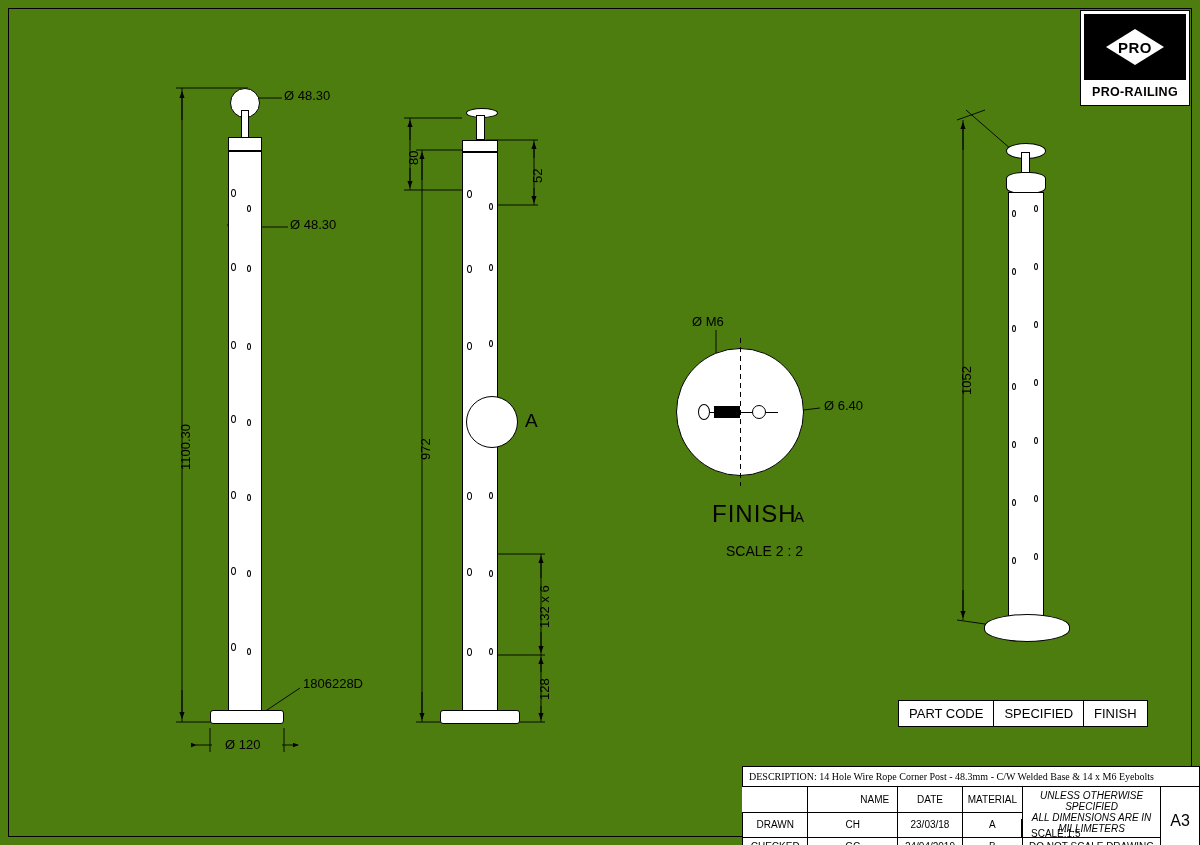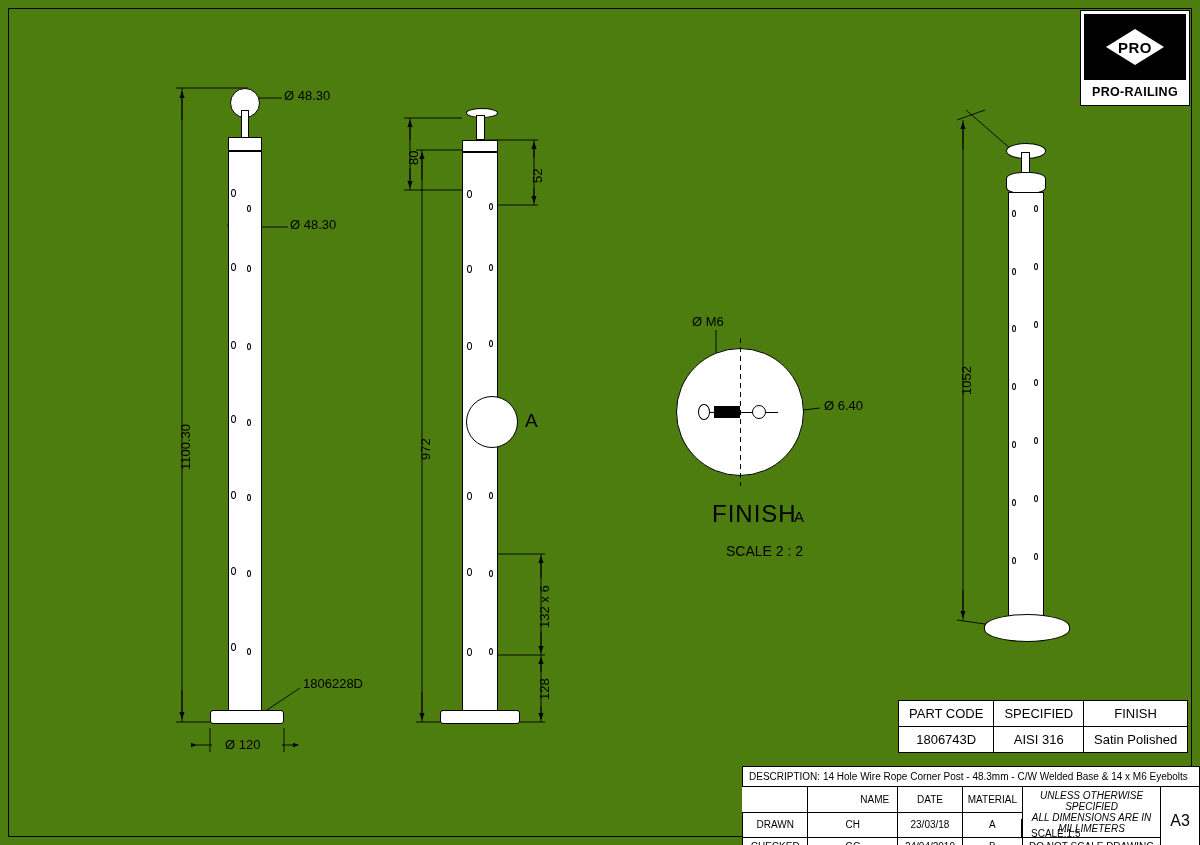--- a/index.html
+++ b/index.html
@@ -264,32 +264,27 @@
     <div class="lbl rot" style="left:959px;top:395px;transform:rotate(-90deg);">1052</div>
   </div>
 
   <table id="part-table">
     <tbody>
         <tr>
       <td>PART CODE</td>
       <td>SPECIFIED</td>
       <td>FINISH</td>
     </tr>
-    <tr>
-      <td>1806743D</td>
-      <td>AISI 316</td>
-      <td>Satin Polished</td>
-    </tr>
   </tbody>
     </table>
 
   <table id="desc-table">
     <tbody>
         <tr>
-      <td colspan="6" class="left" style="padding:4px 6px;">
+      <td colspan="6" class="left" style="padding:4px 6px;font-family:Liberation Serif, serif;">
         <span>DESCRIPTION:</span>
         <span>14 Hole Wire Rope Corner Post - 48.3mm - C/W Welded Base &amp; 14 x M6 Eyebolts</span>
       </td>
     </tr>
     <tr>
       <td style="width:60px;border:none;"></td>
       <td style="width:40px;padding-left:48px;">NAME</td>
       <td style="width:58px;">DATE</td>
       <td style="width:52px;">MATERIAL</td>
       <td rowspan="2" style="width:155px;" class="ital">

